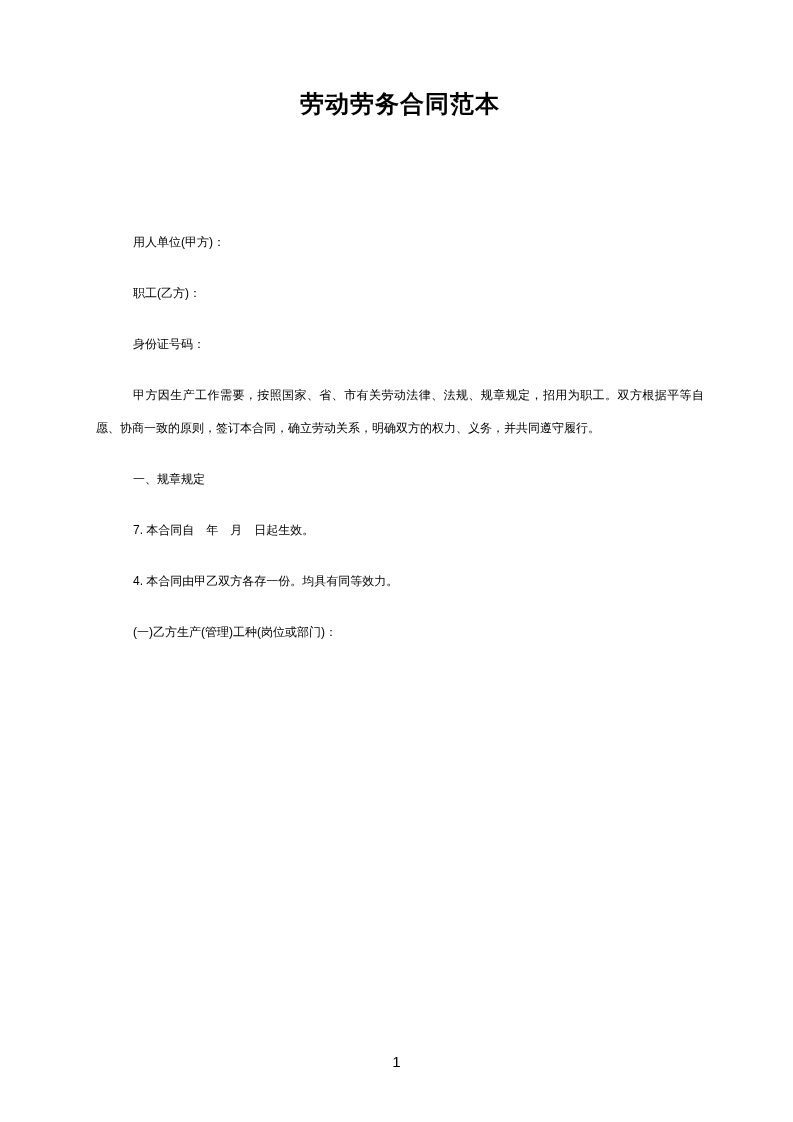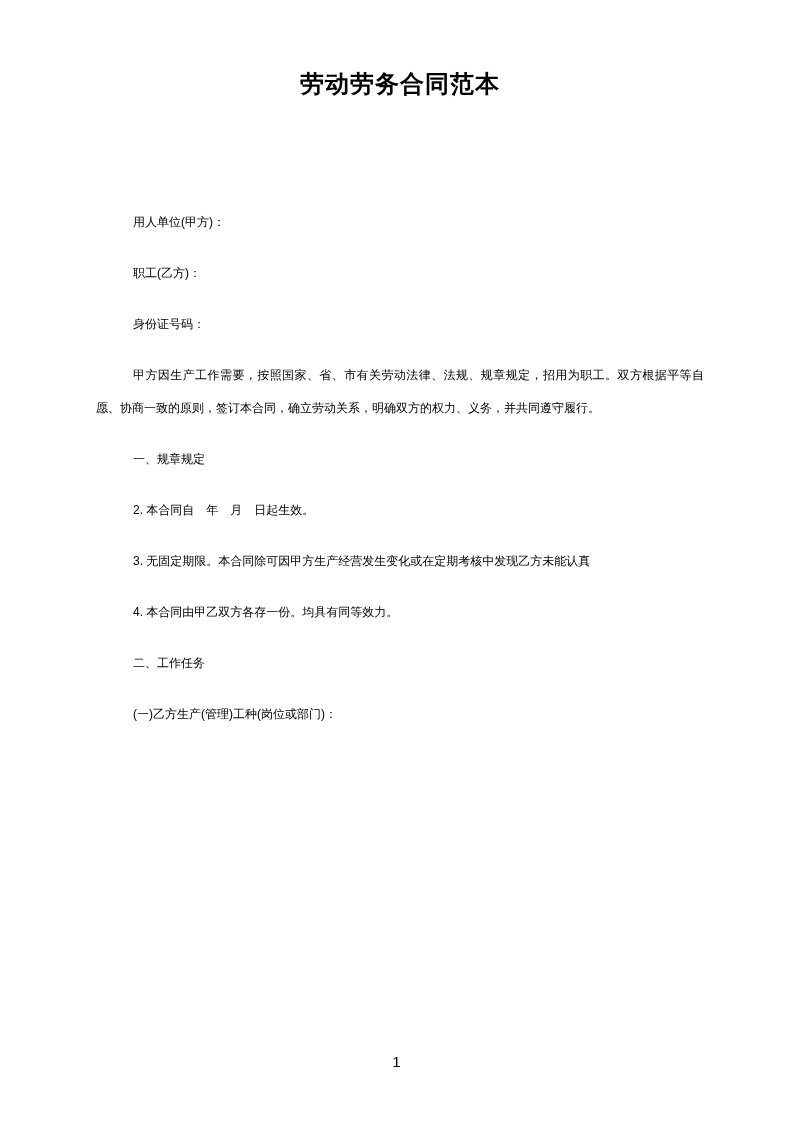--- a/index.html
+++ b/index.html
@@ -6,21 +6,21 @@
     margin: 0;
     padding: 0;
     background: #ffffff;
   }
   .page {
     position: relative;
     width: 793px;
     height: 1122px;
     background: #ffffff;
     box-sizing: border-box;
-    padding: 68px 89px 0 96px;
+    padding: 88px 89px 0 96px;
     overflow: hidden;
     font-family: "Liberation Sans", sans-serif;
     color: #000000;
   }
   .doc-title {
     margin: 0 0 106px 0;
     font-size: 24px;
     line-height: 32px;
     font-weight: 700;
     text-align: center;
@@ -56,27 +56,25 @@
   <p class="par">用人单位(甲方)：</p>
 
   <p class="par">职工(乙方)：</p>
 
   <p class="par">身份证号码：</p>
 
   <p class="par">甲方因生产工作需要，按照国家、省、市有关劳动法律、法规、规章规定，招用为职工。双方根据平等自愿、协商一致的原则，签订本合同，确立劳动关系，明确双方的权力、义务，并共同遵守履行。</p>
 
   <p class="par">一、规章规定</p>
 
-  <p class="par">2. 本合同自　年　月　日起生效。</p>
+  <p class="par">7. 本合同自　年　月　日起生效。</p>
 
 
-  <p class="par">3. 无固定期限。本合同除可因甲方生产经营发生变化或在定期考核中发现乙方未能认真</p>
 
 
   <p class="par">4. 本合同由甲乙双方各存一份。均具有同等效力。</p>
 
-  <p class="par">二、工作任务</p>
 
   <p class="par">(一)乙方生产(管理)工种(岗位或部门)：</p>
 
   <div class="page-number">1</div>
 
 </div>
 
 </body></html>

